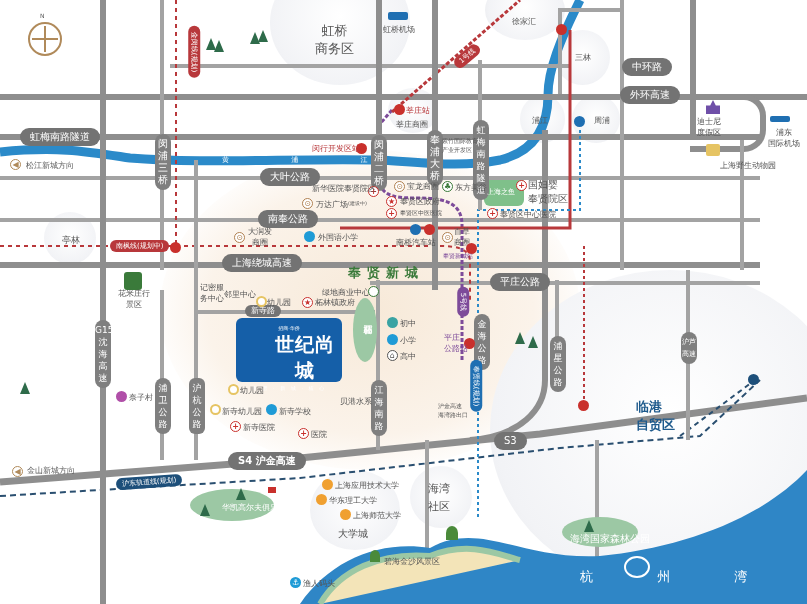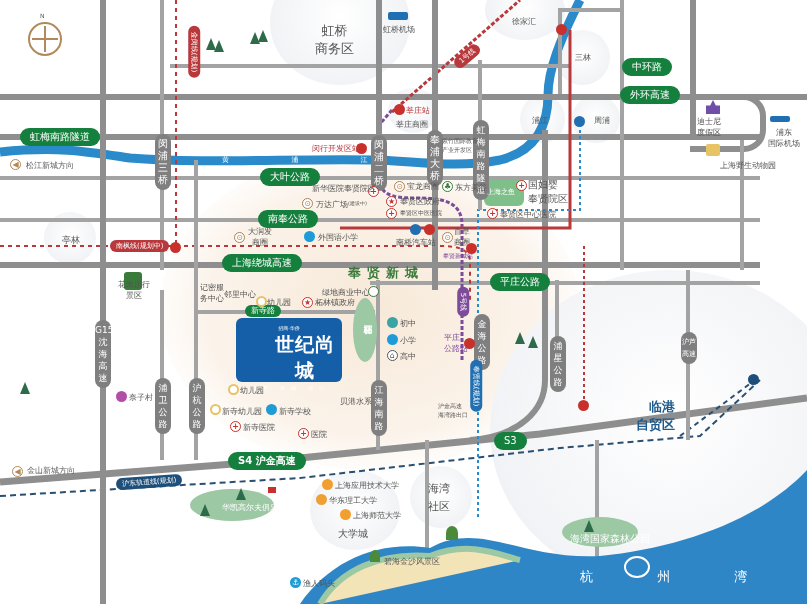--- a/index.html
+++ b/index.html
@@ -4,26 +4,26 @@
 <style>
   html,body{margin:0;padding:0;}
   body{width:807px;height:604px;overflow:hidden;background:#fff;font-family:"DejaVu Sans",sans-serif;}
   #map{position:relative;width:807px;height:604px;background:#ffffff;overflow:hidden;}
   .abs{position:absolute;}
   .bubble{position:absolute;border-radius:50%;background:radial-gradient(circle at 50% 45%,#ffffff 0%,#f2f3f6 70%,#e4e6ea 100%);}
   .road-h{position:absolute;background:#8e8e8e;height:6px;}
   .road-h.thin{height:4px;background:#a3a3a3;}
   .road-v{position:absolute;background:#8e8e8e;width:6px;}
   .road-v.thin{width:4px;background:#a3a3a3;}
-  .pill{position:absolute;background:#15803d;color:#fff;border-radius:10px;font-size:10px;line-height:18px;padding:0 10px;white-space:nowrap;}
+  .pill{position:absolute;background:#737373;color:#fff;border-radius:10px;font-size:10px;line-height:18px;padding:0 10px;white-space:nowrap;}
   .vpill{position:absolute;background:#7f7f7f;color:#fff;border-radius:9px;font-size:10px;width:16px;text-align:center;line-height:12px;padding:4px 0;}
   .lbl{position:absolute;font-size:8px;color:#555;white-space:nowrap;}
   .lbl.big{font-size:13px;color:#555;line-height:18px;text-align:center;}
   .lbl.green{color:#3a7a3a;font-size:13px;font-weight:bold;letter-spacing:6px;}
-  .lbl.blue{color:#1e5a8c;font-size:13px;font-weight:bold;text-align:right;line-height:18px;font-family:Liberation Serif, serif;}
+  .lbl.blue{color:#1e5a8c;font-size:13px;font-weight:bold;text-align:left;line-height:18px;font-family:Liberation Serif, serif;}
   .icon{position:absolute;width:11px;height:11px;border-radius:50%;font-size:8px;line-height:11px;text-align:center;color:#fff;}
   .hosp{background:#fff;border:1px solid #c9302c;color:#c9302c;width:9px;height:9px;line-height:9px;font-weight:bold;}
   .metro{background:#c9302c;}
   .bus{background:#1f6fb2;}
   .shop{background:#fff;border:1px solid #b08050;color:#b08050;width:9px;height:9px;line-height:9px;}
   .school{background:#1f9bd6;}
   .kg{background:#fff;border:2px solid #e6c463;width:7px;height:7px;}
   .univ{background:#f0a030;}
   .tree{position:absolute;width:0;height:0;border-left:5px solid transparent;border-right:5px solid transparent;border-bottom:12px solid #2e6b4a;}
   .river{position:absolute;}
@@ -152,21 +152,21 @@
   <div class="pill" style="left:260px;top:168px;">大叶公路</div>
   <div class="pill" style="left:258px;top:210px;">南奉公路</div>
   <div class="pill" style="left:222px;top:254px;">上海绕城高速</div>
   <div class="pill" style="left:490px;top:273px;">平庄公路</div>
   <div class="pill" style="left:245px;top:305px;font-size:8px;line-height:12px;padding:0 6px;">新寺路</div>
   <div class="pill" style="left:228px;top:452px;font-weight:bold;">S4 沪金高速</div>
   <div class="pill" style="left:494px;top:432px;">S3</div>
 
   <div class="vpill" style="left:95px;top:320px;font-size:9px;">G15沈海高速</div>
   <div class="vpill" style="left:155px;top:378px;font-size:9px;">浦卫公路</div>
-  <div class="vpill" style="left:189px;top:378px;font-size:9px;">沪杭公路</div>
+  <div class="vpill" style="left:189px;top:378px;font-size:9px;border-radius:6px;">沪杭公路</div>
   <div class="vpill" style="left:371px;top:380px;font-size:9px;">江海南路</div>
   <div class="vpill" style="left:474px;top:314px;font-size:9px;">金海公路</div>
   <div class="vpill" style="left:550px;top:336px;font-size:9px;">浦星公路</div>
   <div class="vpill" style="left:681px;top:332px;font-size:7px;">沪芦高速</div>
   <div class="vpill" style="left:155px;top:134px;">闵浦三桥</div>
   <div class="vpill" style="left:371px;top:135px;">闵浦二桥</div>
   <div class="vpill" style="left:427px;top:130px;">奉浦大桥</div>
   <div class="vpill" style="left:473px;top:120px;font-size:9px;">虹梅南路隧道</div>
 
   <div class="tag" style="left:168px;top:46px;background:#b8383b;transform:rotate(90deg);">金闵线(规划)</div>
@@ -229,21 +229,21 @@
   <span class="icon bus" style="left:410px;top:224px;"></span>
   <span class="icon metro" style="left:424px;top:224px;"></span>
   <span class="lbl" style="left:396px;top:237px;">南桥汽车站</span>
   <span class="icon shop" style="left:442px;top:232px;">⊙</span>
   <span class="lbl" style="left:454px;top:226px;white-space:pre;">百草
 商圈</span>
   <span class="icon metro" style="left:466px;top:243px;"></span>
   <span class="lbl" style="left:443px;top:252px;color:#7d4b9a;font-size:6px;">奉贤新城站</span>
 
   <span class="icon" style="left:124px;top:272px;background:#3a7a3a;width:18px;height:18px;border-radius:3px;"></span>
-  <span class="lbl" style="left:118px;top:279px;white-space:pre;text-align:center;">花米庄行
+  <span class="lbl" style="left:118px;top:288px;white-space:pre;text-align:center;">花米庄行
 景区</span>
   <span class="lbl" style="left:200px;top:282px;white-space:pre;">记密服
 务中心</span>
   <span class="lbl" style="left:224px;top:289px;">邻里中心</span>
   <span class="icon kg" style="left:256px;top:296px;"></span>
   <span class="lbl" style="left:267px;top:297px;">幼儿园</span>
   <span class="icon hosp" style="left:302px;top:297px;">★</span>
   <span class="lbl" style="left:315px;top:297px;">柘林镇政府</span>
   <span class="lbl" style="left:322px;top:287px;">绿地商业中心</span>
   <span class="icon bus" style="left:368px;top:286px;background:#fff;border:1px solid #3a7a3a;width:9px;height:9px;"></span>

